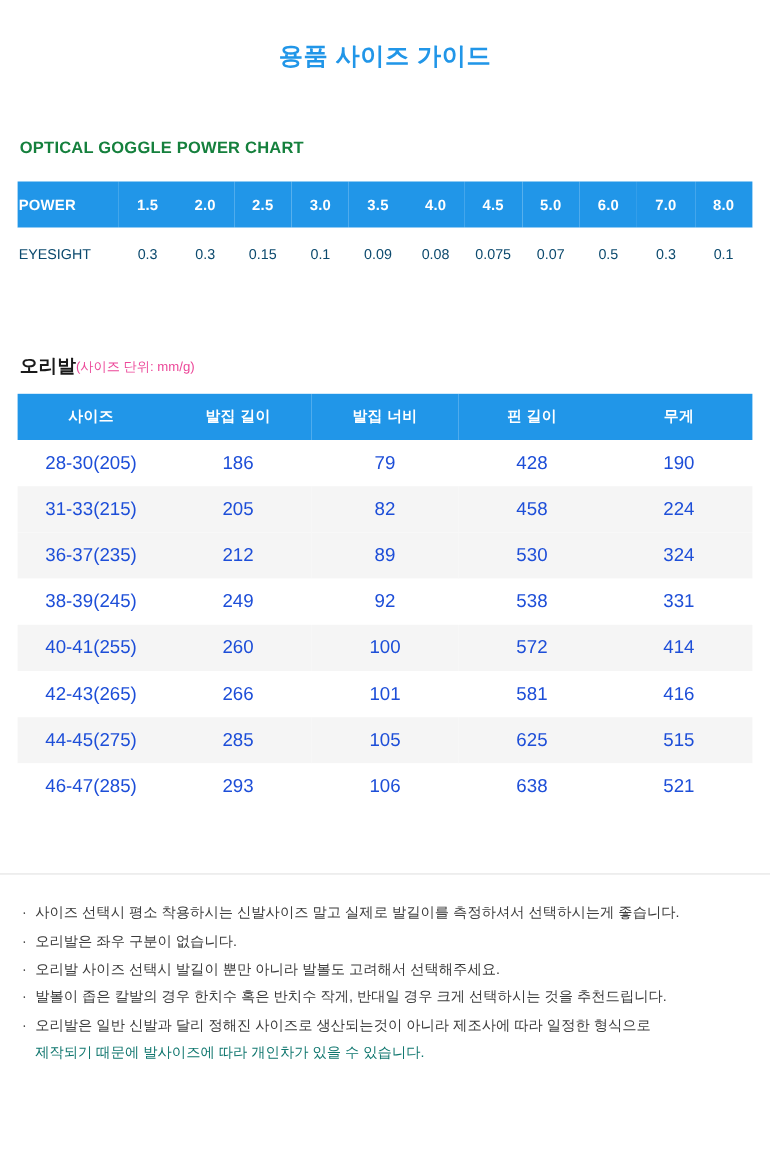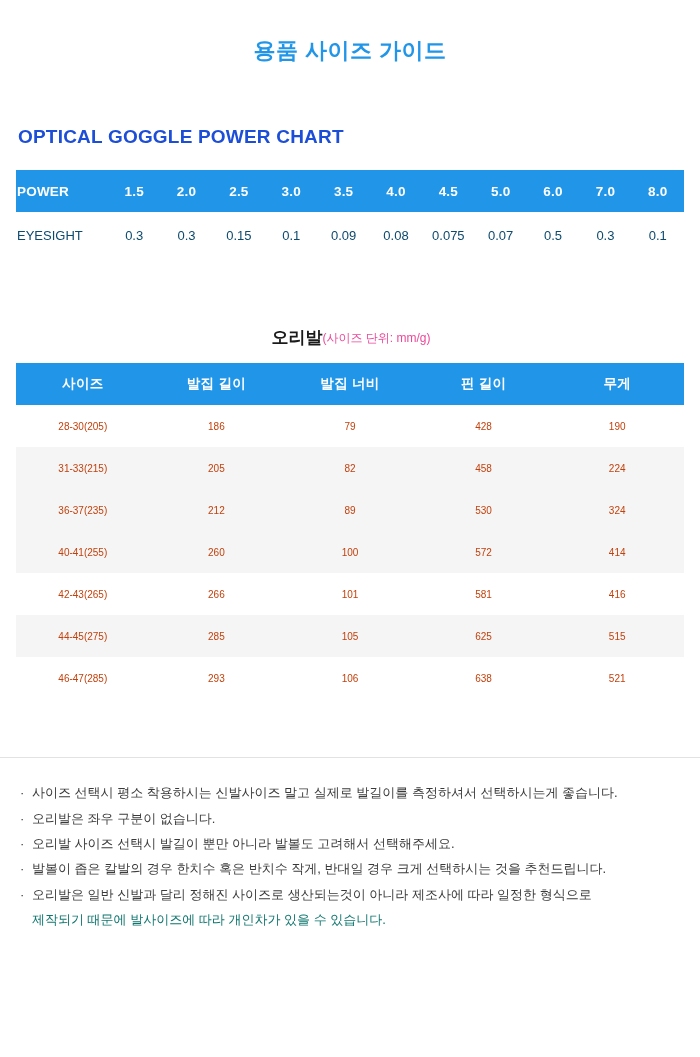--- a/index.html
+++ b/index.html
@@ -32,23 +32,23 @@
     padding-bottom: 0;
     line-height: 1.2;
   }
 
   
   .section-optical {
     margin-top: 62px;
     padding: 0 16px;
   }
   .section-heading {
-    font-size: 19px;
-    font-weight: bold;
-    color: #1d4ed8;
+    font-size: 15px;
+    font-weight: bold;
+    color: #15803d;
     letter-spacing: 0.2px;
     margin: 0 0 22px 2px;
   }
 
   table {
     border-collapse: collapse;
     width: 100%;
     table-layout: fixed;
   }
 
@@ -76,21 +76,21 @@
   }
 
   
   .section-fin {
     margin-top: 68px;
     padding: 0 16px;
   }
   .fin-head-row {
     display: flex;
     align-items: flex-end;
-    justify-content: center;
+    justify-content: flex-start;
     margin-bottom: 14px;
   }
   .fin-title {
     font-size: 17px;
     font-weight: bold;
     color: #1a1a1a;
     margin-left: 2px;
   }
   .fin-unit {
     font-size: 12px;
@@ -103,22 +103,22 @@
     color: #ffffff;
     font-size: 13.5px;
     font-weight: bold;
     height: 42px;
     text-align: center;
     letter-spacing: 0.3px;
   }
   .fin-table td {
     height: 42px;
     text-align: center;
-    font-size: 10px;
-    color: #c2410c;
+    font-size: 17px;
+    color: #1d4ed8;
   }
   .fin-table tr.odd td { background: #ffffff; }
   .fin-table tr.even td { background: #f5f5f5; }
   .fin-table td.size-cell { text-align: center; }
 
   
   .notes {
     margin-top: 58px;
     border-top: 1px solid #e2e2e2;
     padding: 22px 20px 30px 20px;
@@ -219,20 +219,27 @@
           <td>458</td>
           <td>224</td>
         </tr>
         <tr class="even">
           <td class="size-cell">36-37(235)</td>
           <td>212</td>
           <td>89</td>
           <td>530</td>
           <td>324</td>
         </tr>
+        <tr class="odd">
+          <td class="size-cell">38-39(245)</td>
+          <td>249</td>
+          <td>92</td>
+          <td>538</td>
+          <td>331</td>
+        </tr>
         <tr class="even">
           <td class="size-cell">40-41(255)</td>
           <td>260</td>
           <td>100</td>
           <td>572</td>
           <td>414</td>
         </tr>
         <tr class="odd">
           <td class="size-cell">42-43(265)</td>
           <td>266</td>

